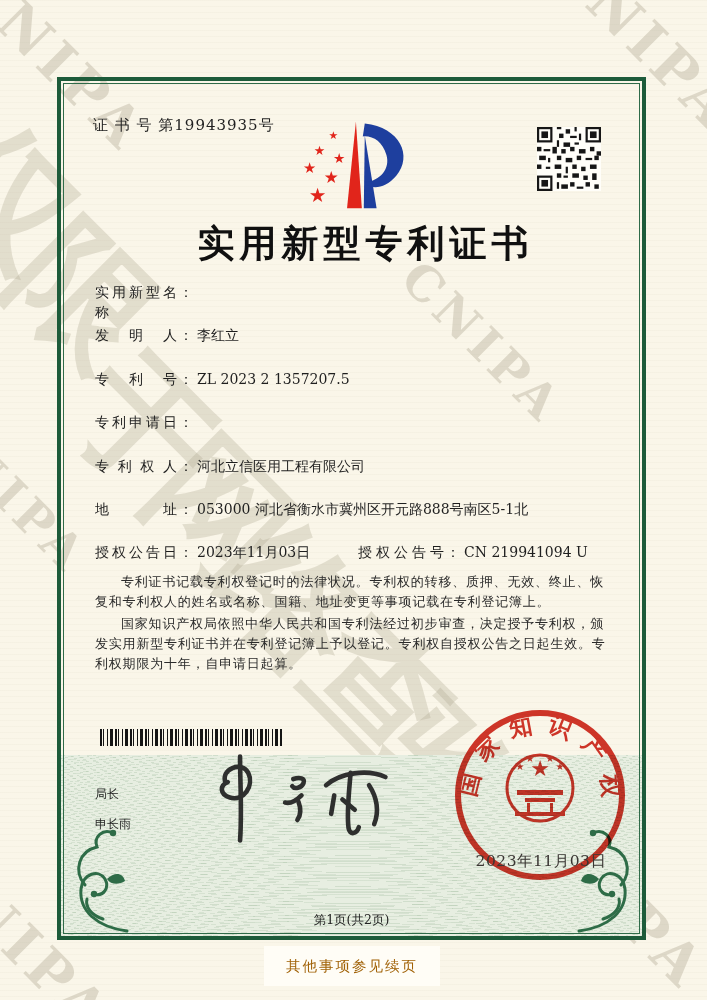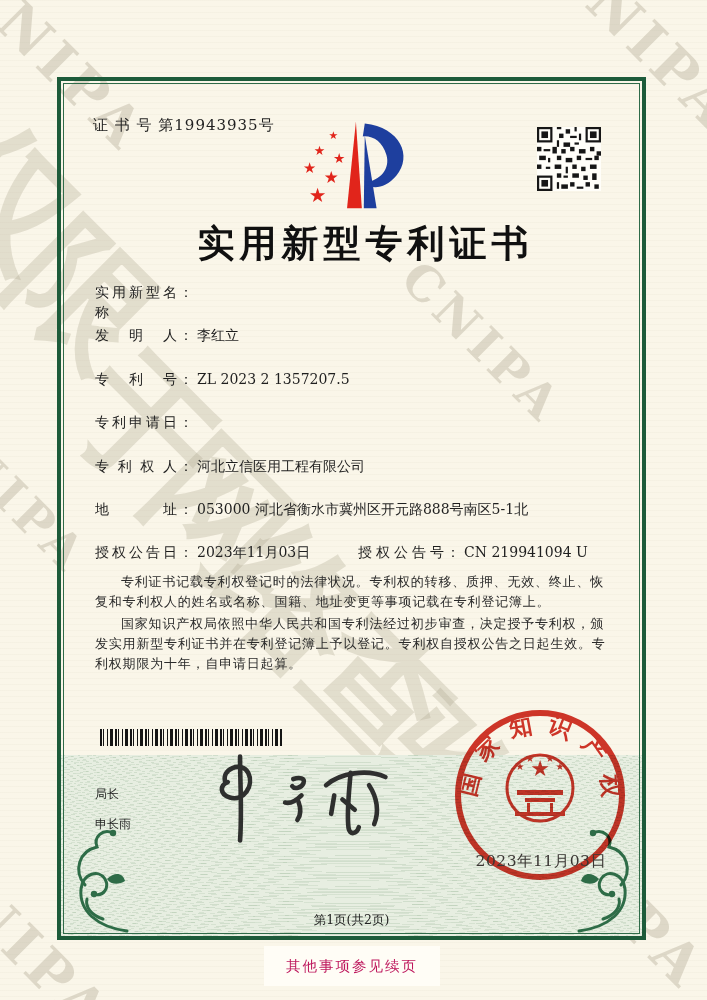--- a/index.html
+++ b/index.html
@@ -70,21 +70,21 @@
   
   .seal{position:absolute; left:453px; top:708px; width:174px; height:174px; z-index:6;
         mix-blend-mode:multiply; opacity:.93;}
   .seal-date{position:absolute; left:462px; top:851px; width:158px; text-align:center;
              font-size:15.5px; color:#3a3633; z-index:7; letter-spacing:.5px;}
   
   .page-ind{position:absolute; left:57px; top:912px; width:589px; text-align:center;
             font-size:12.5px; z-index:5; color:#222;}
   .cont-note{position:absolute; left:264px; top:946px; width:176px; height:40px; z-index:5;
              background:#fffdf6; display:flex; align-items:center; justify-content:center;
-             font-size:14.5px; letter-spacing:2px; color:#be185d;}
+             font-size:14.5px; letter-spacing:2px; color:#a16207;}
 </style>
 </head>
 <body>
 
 <div class="page">
 
   <span class="wm lat w0">CNIPA</span>
   <span class="wm lat w1">CNIPA</span>
   <span class="wm w2">仅</span>
   <span class="wm w3">限</span>

